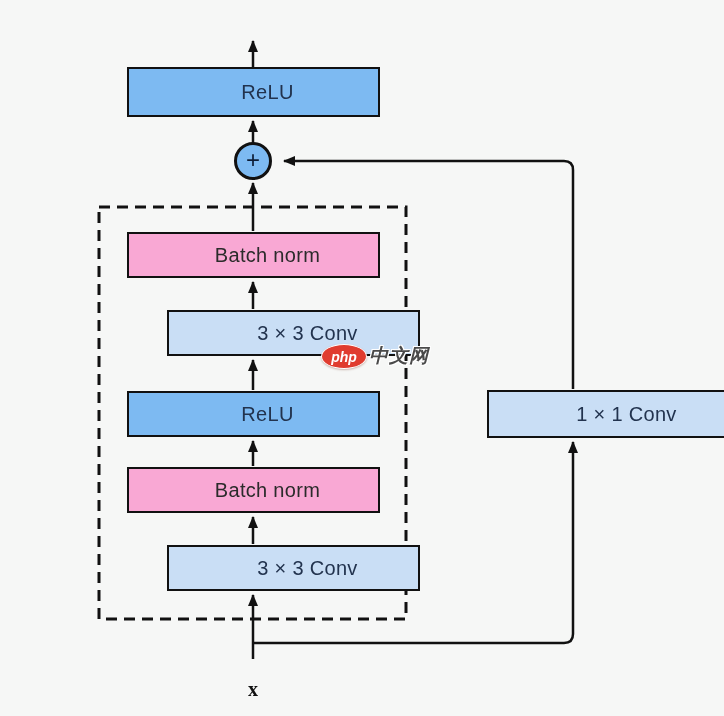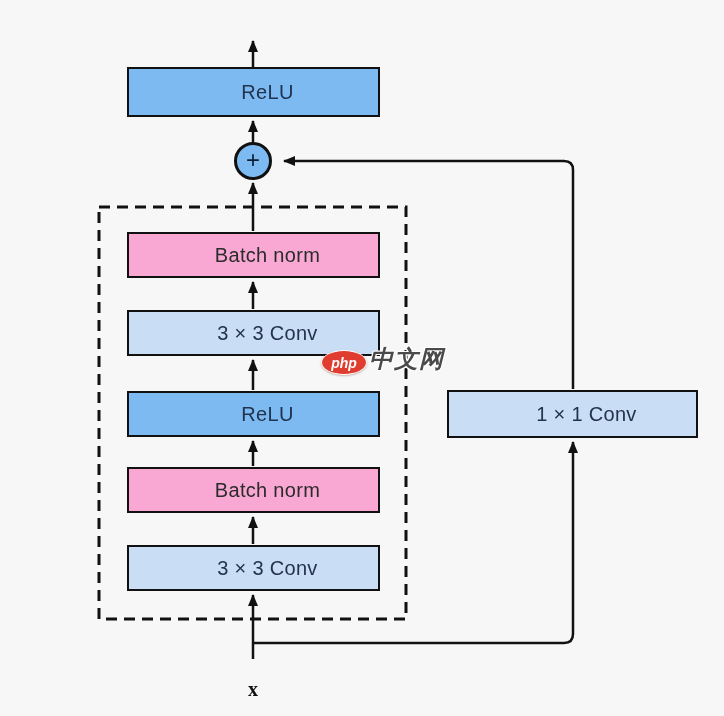--- a/index.html
+++ b/index.html
@@ -27,21 +27,21 @@
     display: flex;
     align-items: center;
     justify-content: center;
     font-size: 20px;
     color: #22334e;
     z-index: 2;
     letter-spacing: 0.3px;
     padding-left: 28px;
   }
   .blue-medium { background: #7dbaf2; }
-  .blue-light  { background: #c9def5; }
+  .blue-light  { background: #c9def5; margin-left: 40px; }
   .white-box   { background: #f9a8d4; color: #2b2b2b; }
 
   .relu-top     { left: 127px; top:  67px; width: 253px; height: 50px; }
   .batch-norm-1 { left: 127px; top: 232px; width: 253px; height: 46px; }
   .conv3-1      { left: 127px; top: 310px; width: 253px; height: 46px; }
   .relu-mid     { left: 127px; top: 391px; width: 253px; height: 46px; }
   .batch-norm-2 { left: 127px; top: 467px; width: 253px; height: 46px; }
   .conv3-2      { left: 127px; top: 545px; width: 253px; height: 46px; }
   .conv1        { left: 447px; top: 390px; width: 251px; height: 48px; }
 
@@ -97,21 +97,21 @@
     border-radius: 50%;
     border: 1px solid #ffffff;
     color: #ffffff;
     font-style: italic;
     font-weight: bold;
     font-size: 14px;
     box-shadow: 0 1px 2px rgba(120,60,40,0.35);
   }
   .watermark-site {
     margin-left: 2px;
-    font-size: 24px;
+    font-size: 19px;
     font-weight: bold;
     font-style: italic;
     color: #4a4a4a;
     letter-spacing: 1px;
     text-shadow:
       -1px -1px 0 #ffffff,
        1px -1px 0 #ffffff,
       -1px  1px 0 #ffffff,
        1px  1px 0 #ffffff;
   }

